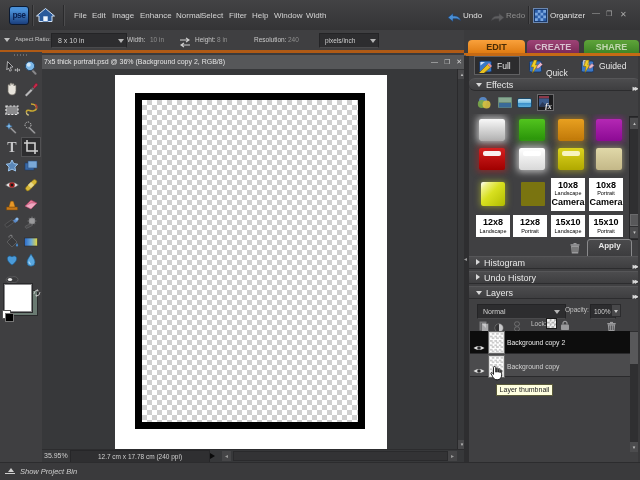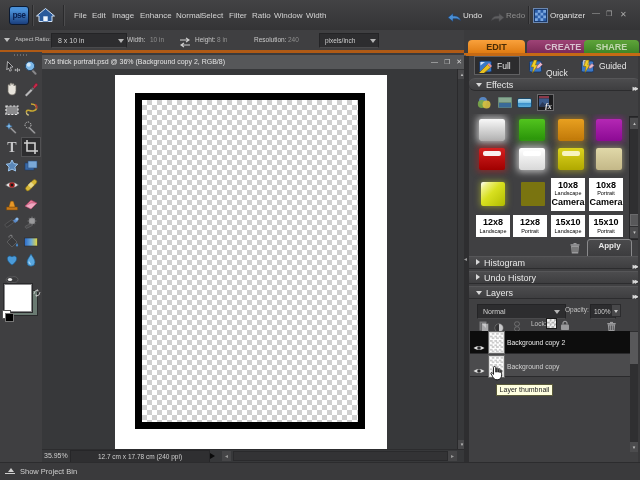--- a/index.html
+++ b/index.html
@@ -12,21 +12,21 @@
   .vsep{width:1px;background:#2a2a2c;border-right:1px solid #4c4c4e;position:absolute;}
   
   #optbar{left:0;top:30px;width:464px;height:20px;background:#3f3f41;}
   .combo{position:absolute;background:#2d2d2f;border:1px solid #242426;border-bottom-color:#4a4a4c;color:#cfcfcf;font-size:7.5px;}
   .combo .arr{position:absolute;right:2px;top:40%;width:0;height:0;border-left:3px solid transparent;border-right:3px solid transparent;border-top:4px solid #b5b5b5;}
   #orangeL{left:0;top:50px;width:464px;height:3px;background:#b05a15;}
   #orangeR{left:464px;top:53px;width:176px;height:3px;background:#c56a15;}
   
   .tab{position:absolute;top:40px;height:13px;border-radius:4px 4px 0 0;font-size:9px;font-weight:bold;text-align:center;line-height:14px;}
   #tabEdit{left:468px;width:57px;background:linear-gradient(#f9a13c,#e07c12);color:#4a2c05;}
-  #tabCreate{left:527px;width:72px;background:linear-gradient(#9e4376,#7c2a58);color:#d8c2d0;}
+  #tabCreate{left:527px;width:52px;background:linear-gradient(#9e4376,#7c2a58);color:#d8c2d0;}
   #tabShare{left:584px;width:55px;background:linear-gradient(#5fa43a,#3f8526);color:#c2d8b0;}
   
   #toolbar{left:0;top:52px;width:42px;height:410px;background:#3f3f41;}
   .tool{position:absolute;width:16px;height:16px;}
   
   #doctitle{left:42px;top:55px;width:424px;height:14px;background:#565759;color:#e4e4e4;font-size:7px;line-height:14px;padding-left:2px;box-sizing:border-box;}
   #doccanvas{left:42px;top:69px;width:415px;height:380px;background:#37383a;overflow:hidden;}
   #vscroll{left:457px;top:69px;width:9px;height:380px;background:#37383a;border-left:1px solid #2a2a2c;box-sizing:border-box;}
   #page{left:73px;top:6px;width:272px;height:380px;background:#fff;position:absolute;}
   #blackrect{position:absolute;left:20px;top:18px;width:230px;height:336px;background:#000;}
@@ -56,21 +56,21 @@
 </div>
 <div class="vsep" style="left:32px;top:5px;height:21px;"></div>
 <div class="vsep" style="left:63px;top:5px;height:21px;"></div>
 <div class="menu" style="left:74px;">File</div>
 <div class="menu" style="left:92px;">Edit</div>
 <div class="menu" style="left:112px;">Image</div>
 <div class="menu" style="left:140px;">Enhance</div>
 <div class="menu" style="left:176px;">Normal</div>
 <div class="menu" style="left:201px;">Select</div>
 <div class="menu" style="left:229px;">Filter</div>
-<div class="menu" style="left:252px;">Ratio</div>
+<div class="menu" style="left:252px;">Help</div>
 <div class="menu" style="left:274px;">Window</div>
 <div class="menu" style="left:306px;">Width</div>
 
 <div class="abs" style="left:447px;top:9px;">
   <svg width="15" height="12" viewBox="0 0 15 12">
       <path d="M1 6.5 L6 2.5 L6 5 C10 4.5 13 6 13.5 9.5 C11.5 7.5 9 7.5 6 7.8 L6 10.5 Z" fill="#4a8fd4" stroke="#1c3f70" stroke-width="0.6"></path>
     </svg>
 </div>
 <div class="menu" style="left:463px;top:11px;color:#e0e0e0;">Undo</div>
 <div class="abs" style="left:490px;top:9px;">
@@ -481,14 +481,14 @@
     <div style="position:absolute;left:0;top:1px;width:8px;height:32px;background:#58585a;"></div>
     <div style="position:absolute;left:0;bottom:0;width:8px;height:10px;background:#4c4c4e;color:#c0c0c0;font-size:5px;text-align:center;line-height:10px;">▾</div>
   </div>
 </div>
 
 <div class="abs" style="left:638px;top:56px;width:2px;height:406px;background:#39393b;"></div>
 
 <div class="abs" id="bottombar">
   <div style="position:absolute;left:8px;top:5px;width:0;height:0;border-left:3.5px solid transparent;border-right:3.5px solid transparent;border-bottom:4px solid #cfcfcf;"></div>
   <div style="position:absolute;left:5px;top:10px;width:10px;height:1px;background:#cfcfcf;"></div>
-  <div style="position:absolute;left:20px;top:4px;">Show Project Bin</div>
+  <div style="position:absolute;left:20px;top:4px;font-style:italic;">Show Project Bin</div>
 </div>
 
 </body></html>

